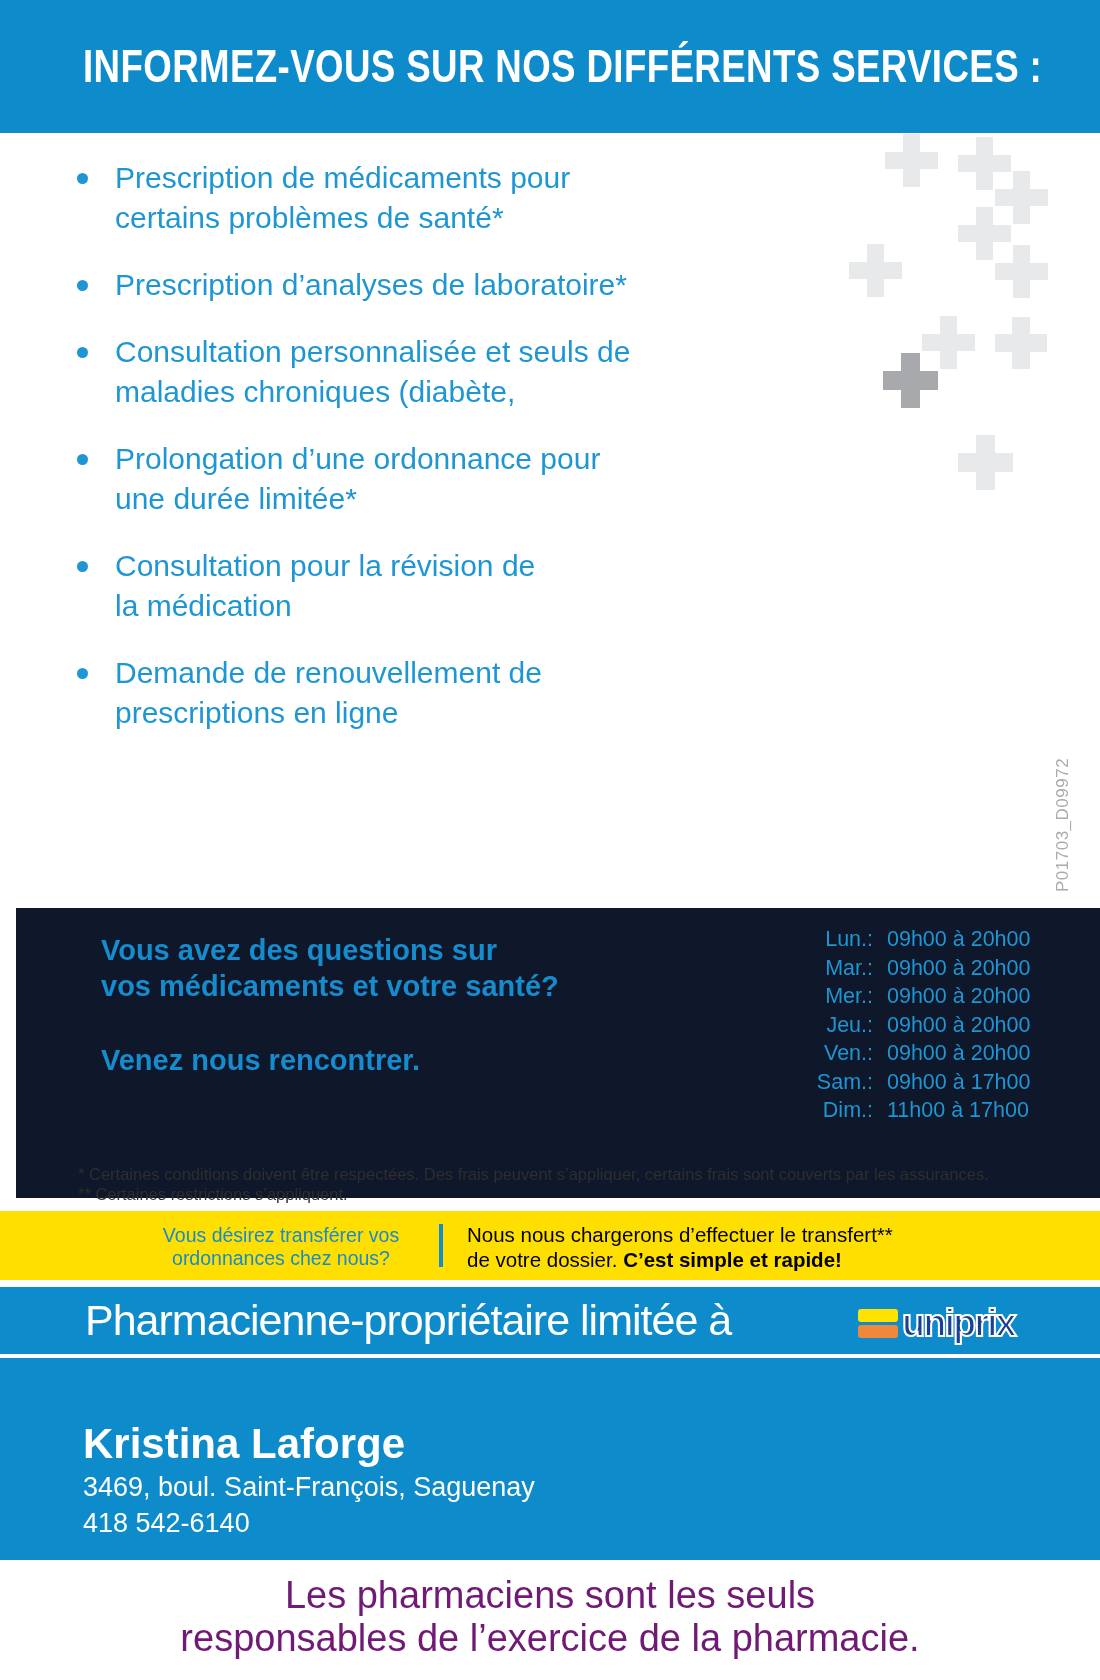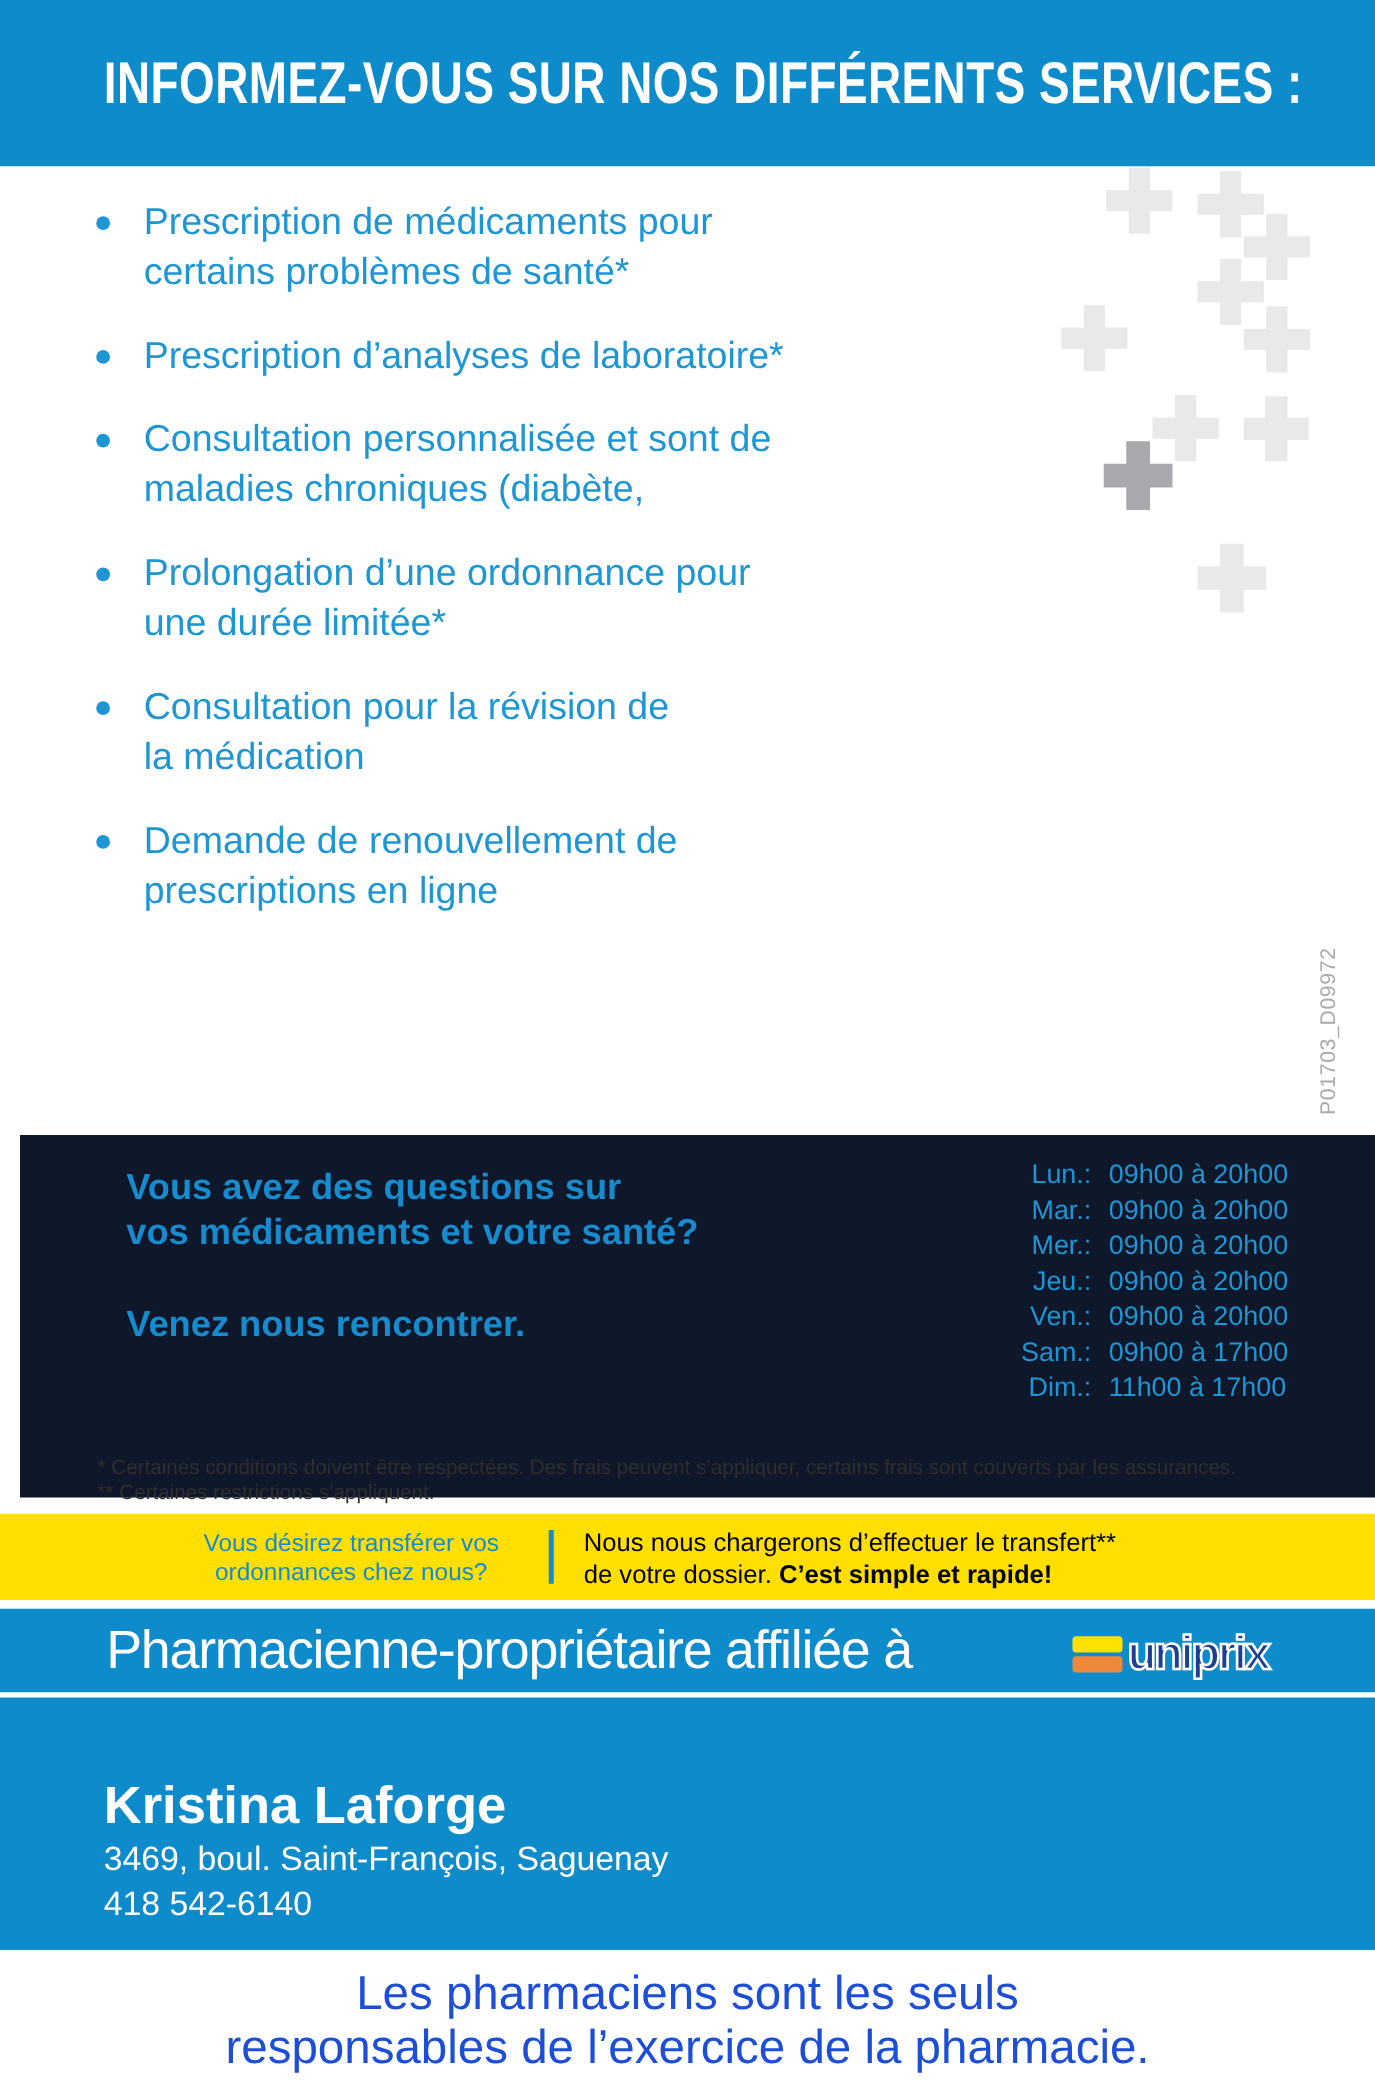--- a/index.html
+++ b/index.html
@@ -70,41 +70,41 @@
   .white-rule { position:absolute; left:0; top:1354px; width:1100px; height:4px; background:#ffffff; }
 
   
   .contact { position:absolute; left:0; top:1358px; width:1100px; height:202px; background:#0e8bca; color:#ffffff; }
   .contact .name { position:absolute; left:83px; top:62px; font-size:42px; font-weight:bold; }
   .contact .address { position:absolute; left:83px; top:114px; font-size:27px; }
   .contact .phone { position:absolute; left:83px; top:150px; font-size:27px; }
 
   
   .disclaimer { position:absolute; left:0; top:1574px; width:1100px; text-align:center;
-    color:#1d4ed8; font-size:38px; line-height:43px; font-weight:normal; }
+    color:#701a75; font-size:38px; line-height:43px; font-weight:normal; }
 </style>
 </head>
 <body>
 
 <div class="page">
 
   <div class="banner-top">
     <h1>INFORMEZ-VOUS SUR NOS DIFFÉRENTS SERVICES :</h1>
   </div>
 
   <ul class="services">
     <li>
       <div>Prescription de médicaments pour</div>
       <div>certains problèmes de santé*</div>
     </li>
     <li>
       <div>Prescription d’analyses de laboratoire*</div>
     </li>
     <li>
-      <div>Consultation personnalisée et sont de</div>
+      <div>Consultation personnalisée et seuls de</div>
       <div>maladies chroniques (diabète,</div>
     </li>
     <li>
       <div>Prolongation d’une ordonnance pour</div>
       <div>une durée limitée*</div>
     </li>
     <li>
       <div>Consultation pour la révision de</div>
       <div>la médication</div>
     </li>
@@ -176,21 +176,21 @@
       <div>ordonnances chez nous?</div>
     </div>
     <div class="vline"></div>
     <div class="a">
       <div>Nous nous chargerons d’effectuer le transfert**</div>
       <div><span>de votre dossier. </span><b>C’est simple et rapide!</b></div>
     </div>
   </div>
 
   <div class="affiliation">
-    <div class="label">Pharmacienne-propriétaire affiliée à</div>
+    <div class="label">Pharmacienne-propriétaire limitée à</div>
     <div class="logo">
       <div class="bars">
         <div class="bar bar-top"></div>
         <div class="bar bar-bottom"></div>
       </div>
       <div class="brand">uniprix</div>
     </div>
   </div>
 
   <div class="white-rule"></div>

